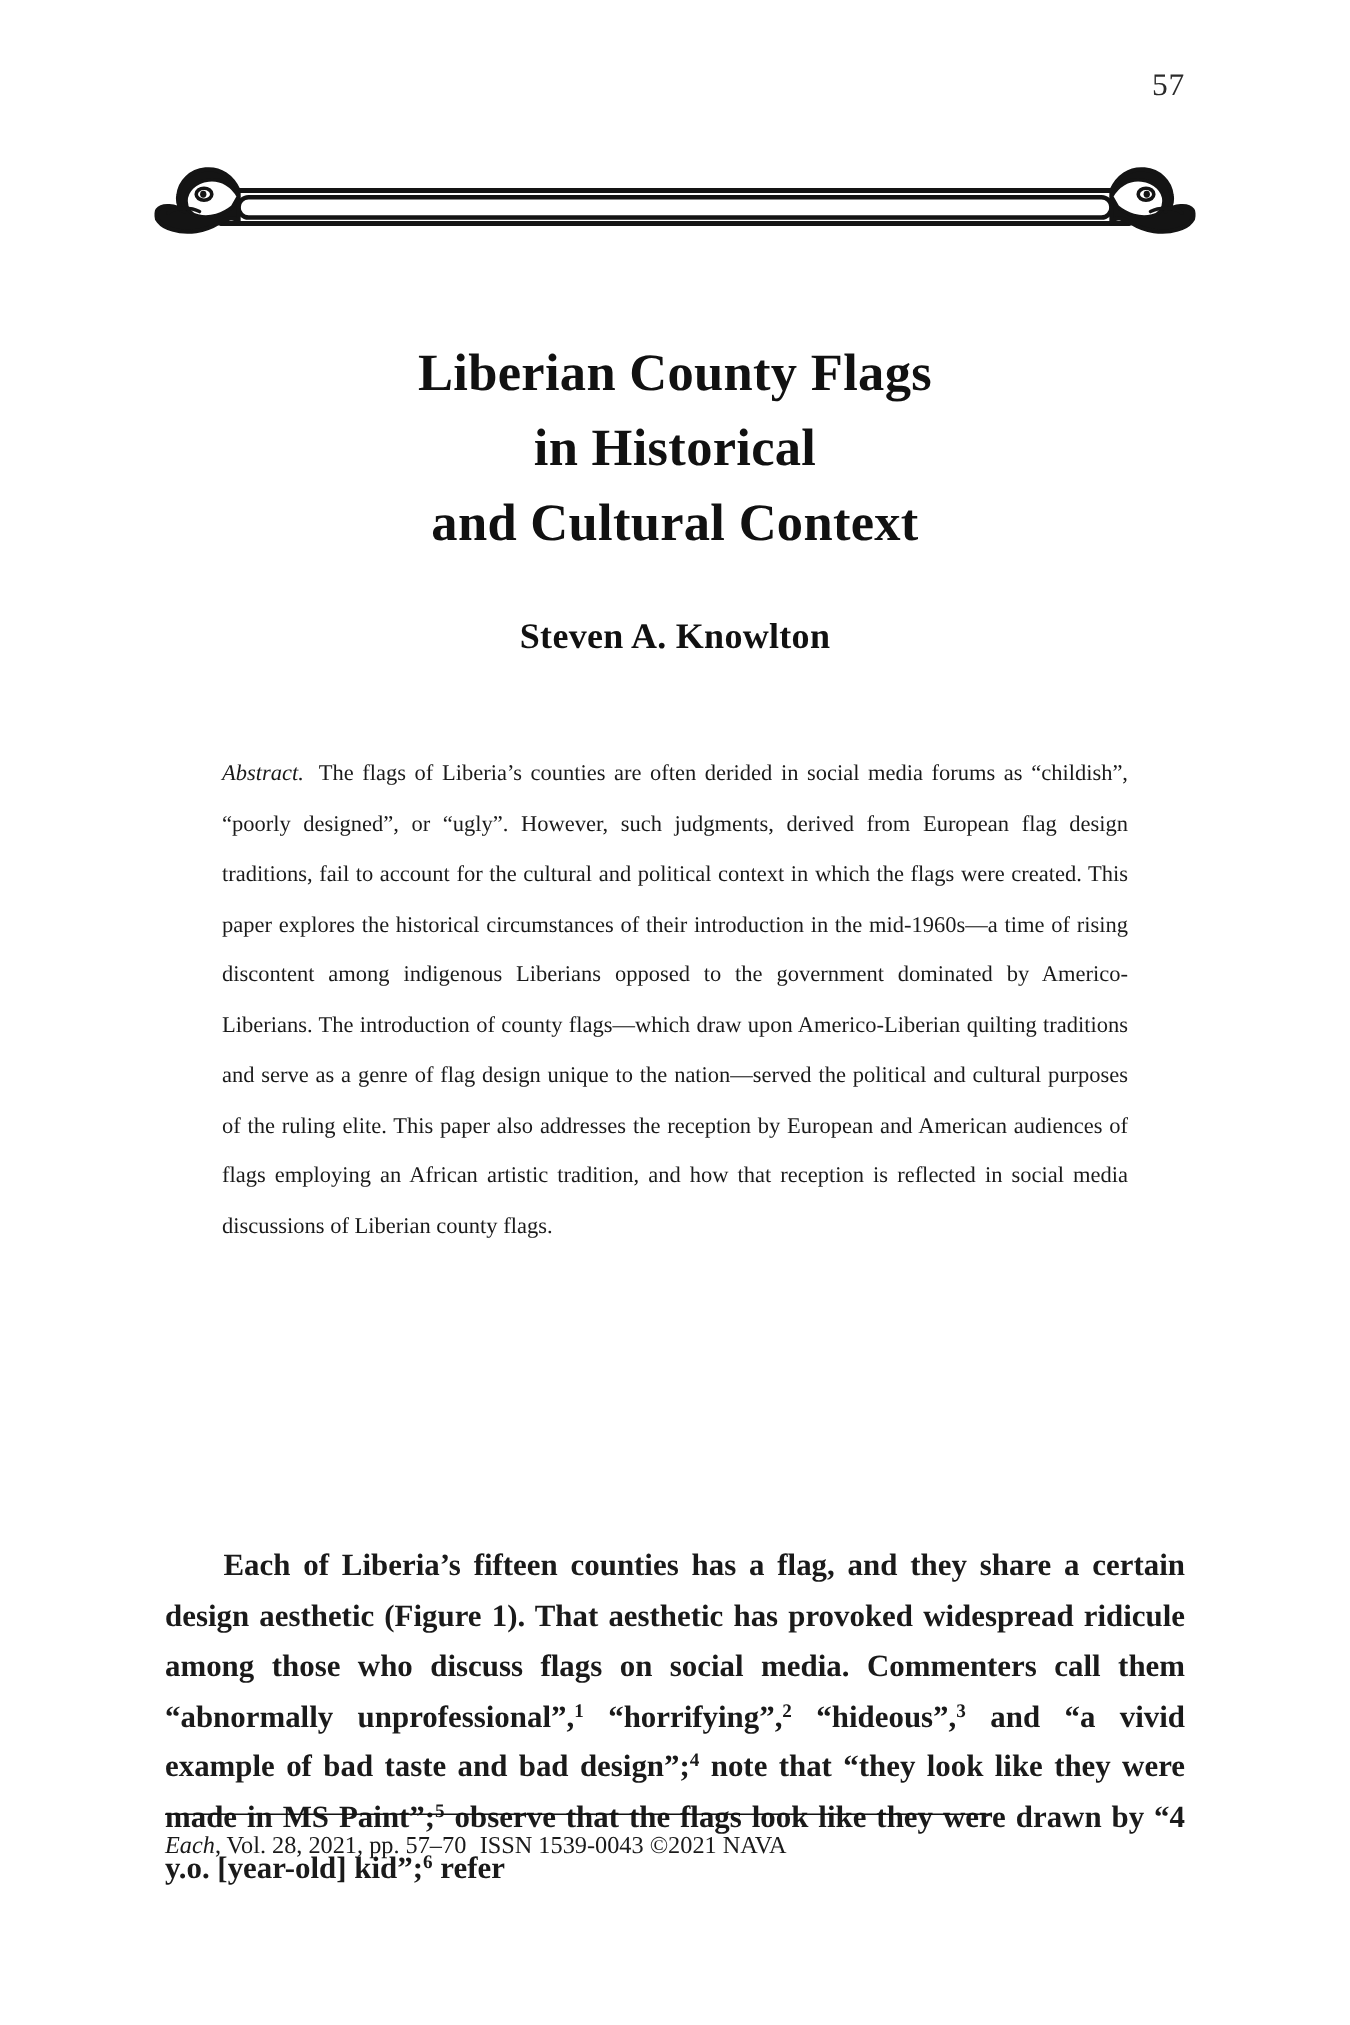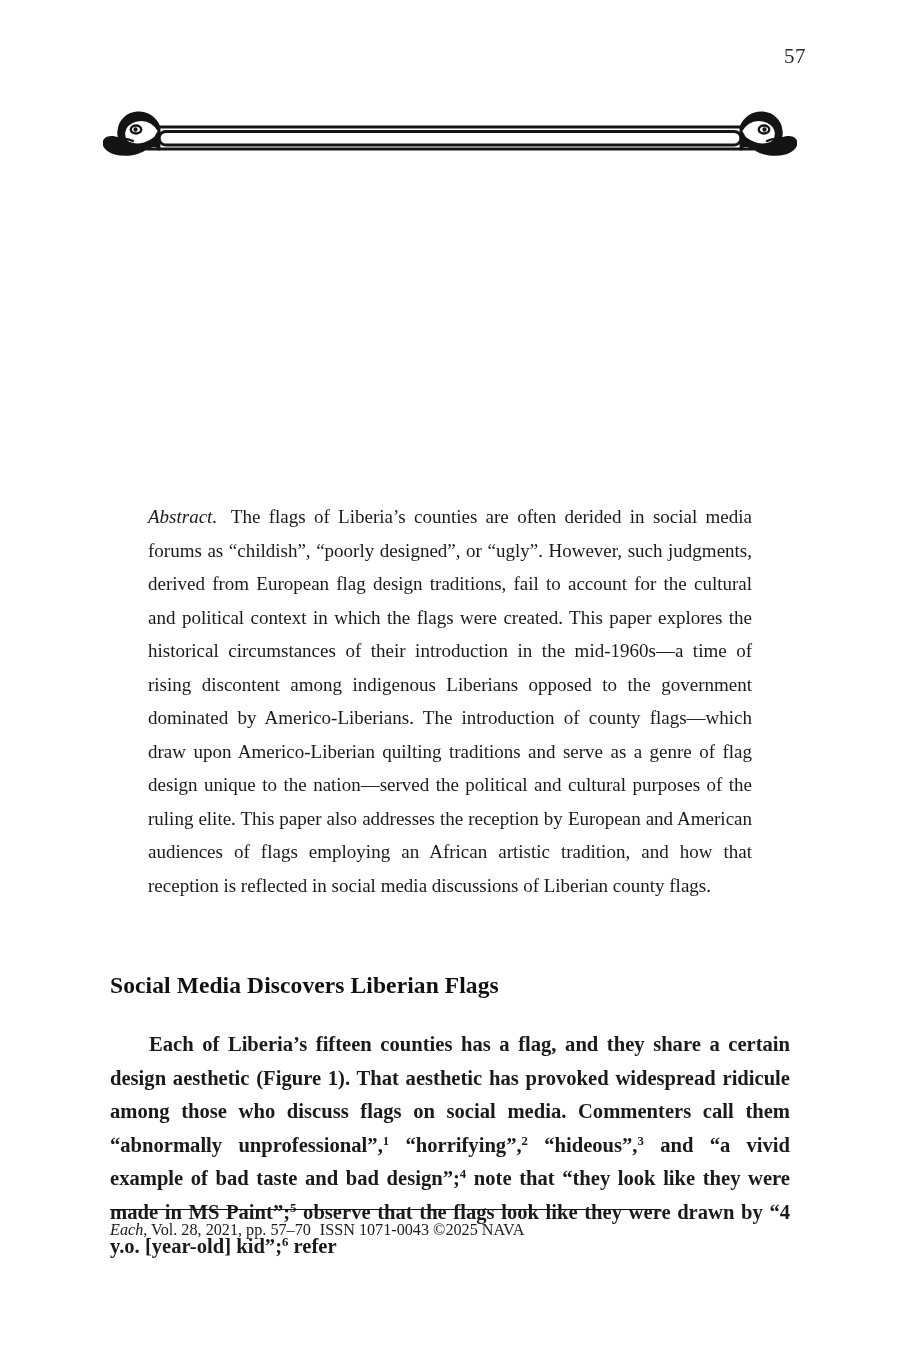--- a/index.html
+++ b/index.html
@@ -28,21 +28,20 @@
   
   .folio {
     position: absolute;
     top: 44px;
     left: 0;
     width: 790px;
     text-align: right;
     font-size: 21px;
     letter-spacing: 0.5px;
     color: #2b2b2b;
-    padding-left: 16px;
   }
 
   
   .ornament {
     position: absolute;
     top: 104px;
     left: 103px;
     width: 694px;
     height: 62px;
   }
@@ -70,21 +69,21 @@
     letter-spacing: 0.2px;
     color: #111111;
   }
 
   
   .abstract {
     position: absolute;
     top: 500px;
     left: 148px;
     width: 604px;
-    font-size: 19px;
+    font-size: 15px;
     line-height: 33.5px;
     text-align: justify;
     text-justify: inter-word;
     hyphens: none;
   }
   .abstract .lead {
     font-style: italic;
   }
   .abstract .gap { letter-spacing: 0.28em; }
 
@@ -177,28 +176,33 @@
         <path d="M638 27 C642 20, 649 15, 658 16 C667 17, 673 23, 673 30
                  C673 35, 670 39, 665 40
                  C657 42, 648 39, 642 34 Z" stroke-width="2.4" fill="#ffffff"></path>
         <ellipse cx="661" cy="25.5" rx="5.2" ry="4" stroke-width="2.4" fill="#ffffff"></ellipse>
         <ellipse cx="661.5" cy="25.5" rx="2.1" ry="2.3" stroke-width="0" fill="#141414"></ellipse>
         <path d="M664 37 C670 34, 680 34, 685 38" stroke-width="2.4"></path>
       </g>
     </svg>
   </div>
 
+  <div class="title-block">
+    <div class="title-line">Liberian County Flags</div>
+    <div class="title-line">in Historical</div>
+    <div class="title-line">and Cultural Context</div>
+    <div class="byline">Steven A. Knowlton</div>
+  </div>
 
   <div class="abstract">
     <span class="lead">Abstract.</span><span class="gap"> </span><span>The flags of Liberia’s counties are often derided in social media forums as “childish”, “poorly designed”, or “ugly”.  However, such judgments, derived from European flag design traditions, fail to account for the cultural and political context in which the flags were created.  This paper explores the historical circumstances of their introduction in the mid-1960s—a time of rising discontent among indigenous Liberians opposed to the government dominated by Americo-Liberians.  The introduction of county flags—which draw upon Americo-Liberian quilting traditions and serve as a genre of flag design unique to the nation—served the political and cultural purposes of the ruling elite.  This paper also addresses the reception by European and American audiences of flags employing an African artistic tradition, and how that reception is reflected in social media discussions of Liberian county flags.</span>
   </div>
 
-  <div class="section-heading">Social Media Discovers Liberian Flags</div>
 
   <div class="body-text">
     <p class="indent"><span>Each of Liberia’s fifteen counties has a flag, and they share a certain design aesthetic (Figure 1).  That aesthetic has provoked widespread ridicule among those who discuss flags on social media.  Commenters call them “abnormally unprofessional”,</span><sup>1</sup><span> “horrifying”,</span><sup>2</sup><span> “hideous”,</span><sup>3</sup><span> and “a vivid example of bad taste and bad design”;</span><sup>4</sup><span> note that “they look like they were made in MS Paint”;</span><sup>5</sup><span> observe that the flags look like they were drawn by “4 y.o. [year-old] kid”;</span><sup>6</sup><span> refer</span></p>
   </div>
 
   <div class="footnote-rule"></div>
 
-  <div class="footer-line"><span class="ital">Each</span><span>, Vol. 28, 2021, pp. 57–70</span><span class="wide"> </span><span>ISSN 1071-0043 ©2025 NAVA</span></div>
+  <div class="footer-line"><span class="ital">Each</span><span>, Vol. 28, 2021, pp. 57–70</span><span class="wide"> </span><span>ISSN 1539-0043 ©2021 NAVA</span></div>
 
 </div>
 
 </body></html>

